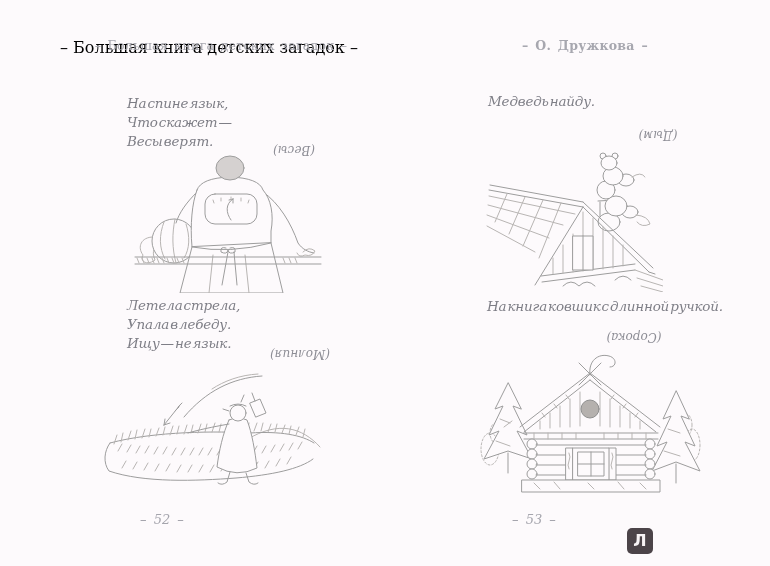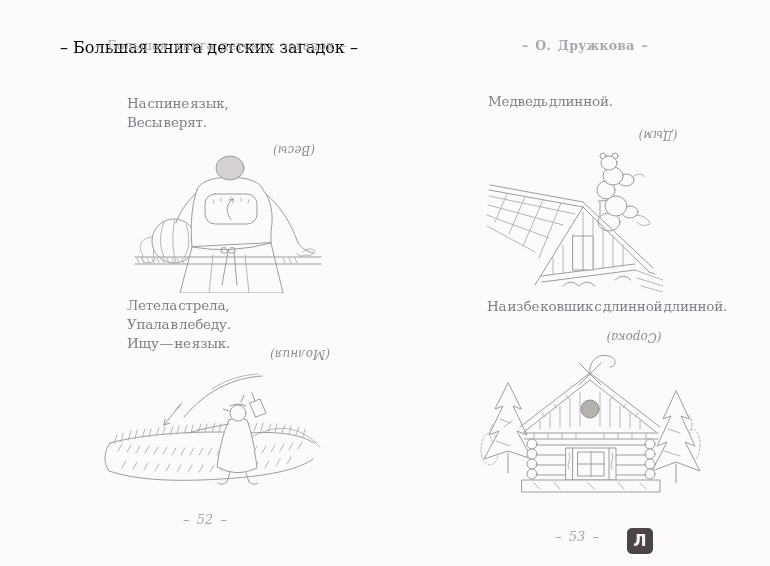--- a/index.html
+++ b/index.html
@@ -2,36 +2,36 @@
 <html><head>
 <meta charset="utf-8">
 <style>
   html,body { margin:0; padding:0; }
   #spread {
     position:relative; width:770px; height:566px;
     background:#fdfafc; overflow:hidden;
     font-family:"DejaVu Serif", serif;
   }
   .abs { position:absolute; }
-  .scripttext { color:#7e7e86; }
+  .scripttext { font-style:italic; color:#7e7e86; }
   .header {
     font-size:12.5px; color:#a7a7af; text-align:center;
     letter-spacing:0.3px; word-spacing:2px; white-space:nowrap;
   }
   .riddle-line {
     font-size:13.5px; line-height:19px; letter-spacing:-0.2px;
     word-spacing:-3px; white-space:nowrap;
   }
   .answer {
     font-size:12px; color:#8d8d95; font-style:italic;
     transform:rotate(180deg); text-align:center; white-space:nowrap;
   }
   .page-num {
     font-size:13px; color:#a5a5ad; font-style:italic;
-    text-align:center; word-spacing:3px;
+    text-align:left; word-spacing:3px;
   }
   .ill path, .ill circle, .ill ellipse, .ill rect, .ill line {
     fill:none; stroke:#9d9d9d; stroke-width:1; stroke-linecap:round; stroke-linejoin:round;
   }
   .ill .soft { stroke:#b8b5b3; }
   .ill .bgfill { fill:#fdfafc; }
   .ill .shade { fill:#d5d1d0; stroke:#9d9d9d; }
   .ill .dark { fill:#b5b1ae; stroke:#8f8f8f; }
   #watermark {
     width:26px; height:26px; border-radius:5px;
@@ -45,20 +45,21 @@
 </head>
 <body>
 
 <div id="spread">
 
   <div class="abs" style="left:60px; top:38px; width:322px;">– Большая книга детских загадок –</div>
   <div class="abs header" style="left:60px; top:38px; width:322px;">– Большая книга детских загадок –</div>
 
   <div class="abs" style="left:127px; top:94px;">
     <div class="scripttext riddle-line">На спине язык,</div>
+    <div class="scripttext riddle-line">Что скажет —</div>
     <div class="scripttext riddle-line">Весы верят.</div>
   </div>
   <div class="abs answer" style="left:251px; top:143px; width:86px;">(Весы)</div>
 
   <svg class="abs ill" style="left:133px; top:153px;" width="190" height="140" viewBox="0 0 190 140">
     <g>
       <path class="soft" d="M20,84 C8,84 4,94 10,102 C6,110 16,112 22,107 C18,98 22,92 26,92"></path>
     </g>
     <g>
       <circle class="bgfill" cx="41" cy="88" r="22"></circle>
@@ -116,21 +117,21 @@
       <path d="M129,53 C112,56 98,59 88,62"></path>
       <path d="M130,101 l-3,10 q-5,4 -9,1 M146,102 l3,9 q5,4 9,1"></path>
     </g>
   </svg>
 
   <div class="abs page-num" style="left:140px; top:512px; width:130px;">– 52 –</div>
 
   <div class="abs header" style="left:455px; top:38px; width:260px;font-weight:bold;">– О. Дружкова –</div>
 
   <div class="abs" style="left:488px; top:92px;">
-    <div class="scripttext riddle-line">Медведь длинной.</div>
+    <div class="scripttext riddle-line">Медведь найду.</div>
   </div>
   <div class="abs answer" style="left:628px; top:128px; width:60px;">(Дым)</div>
 
   <svg class="abs ill" style="left:483px; top:152px;" width="180" height="140" viewBox="0 0 180 140">
     <g>
       <path d="M117,66 L117,50 M131,64 L131,48 M115,49 L133,48"></path>
     </g>
     <g>
       <ellipse class="bgfill" cx="126" cy="70" rx="11" ry="9"></ellipse>
       <ellipse class="bgfill" cx="147" cy="60" rx="8" ry="6"></ellipse>
@@ -153,21 +154,21 @@
       <path d="M58,124 L152,112 M59,130 L152,118"></path>
       <path class="soft" d="M70,122 L70,106 M80,121 L80,93 M90,120 L90,82 M100,119 L100,60 M110,118 L110,66 M120,117 L120,75 M130,116 L130,84 M140,114 L140,93"></path>
       <rect class="bgfill" x="90" y="84" width="20" height="34"></rect>
       <path d="M100,84 L100,118"></path>
       <path class="soft" d="M152,118 L180,128 M154,126 L180,134 M158,134 L180,140"></path>
       <path d="M80,134 q8,-8 16,0 q8,-8 16,0 M132,128 q8,-8 16,0"></path>
     </g>
   </svg>
 
   <div class="abs" style="left:487px; top:297px;">
-    <div class="scripttext riddle-line">На избе ковшик с длинной длинной.</div>
+    <div class="scripttext riddle-line">На книга ковшик с длинной ручкой.</div>
   </div>
   <div class="abs answer" style="left:594px; top:330px; width:80px;">(Сорока)</div>
 
   <svg class="abs ill" style="left:478px; top:349px;" width="225" height="145" viewBox="0 0 225 145">
     <g>
       <ellipse class="soft" cx="12" cy="100" rx="9" ry="16" stroke-dasharray="2,2"></ellipse>
       <ellipse class="soft" cx="18" cy="84" rx="6" ry="10" stroke-dasharray="2,2"></ellipse>
       <ellipse class="soft" cx="214" cy="96" rx="8" ry="16" stroke-dasharray="2,2"></ellipse>
       <ellipse class="soft" cx="208" cy="76" rx="6" ry="11" stroke-dasharray="2,2"></ellipse>
     </g>
@@ -211,19 +212,19 @@
       <rect class="bgfill" x="95" y="99" width="36" height="32"></rect>
       <rect x="100" y="103" width="26" height="24"></rect>
       <path d="M113,103 L113,127 M100,115 L126,115"></path>
     </g>
     <g>
       <rect class="bgfill" x="44" y="131" width="138" height="12"></rect>
       <path class="soft" d="M56,134 l6,6 M76,133 l6,7 M110,134 l6,6 M140,133 l6,7 M162,134 l6,6"></path>
     </g>
   </svg>
 
-  <div class="abs page-num" style="left:512px; top:512px; width:130px;margin-top:17px;">– 53 –</div>
+  <div class="abs page-num" style="left:512px; top:512px; width:130px;">– 53 –</div>
 
   <div id="watermark" class="abs" style="left:627px; top:528px;">
     <span>Л</span>
   </div>
 
 </div>
 
 </body></html>

